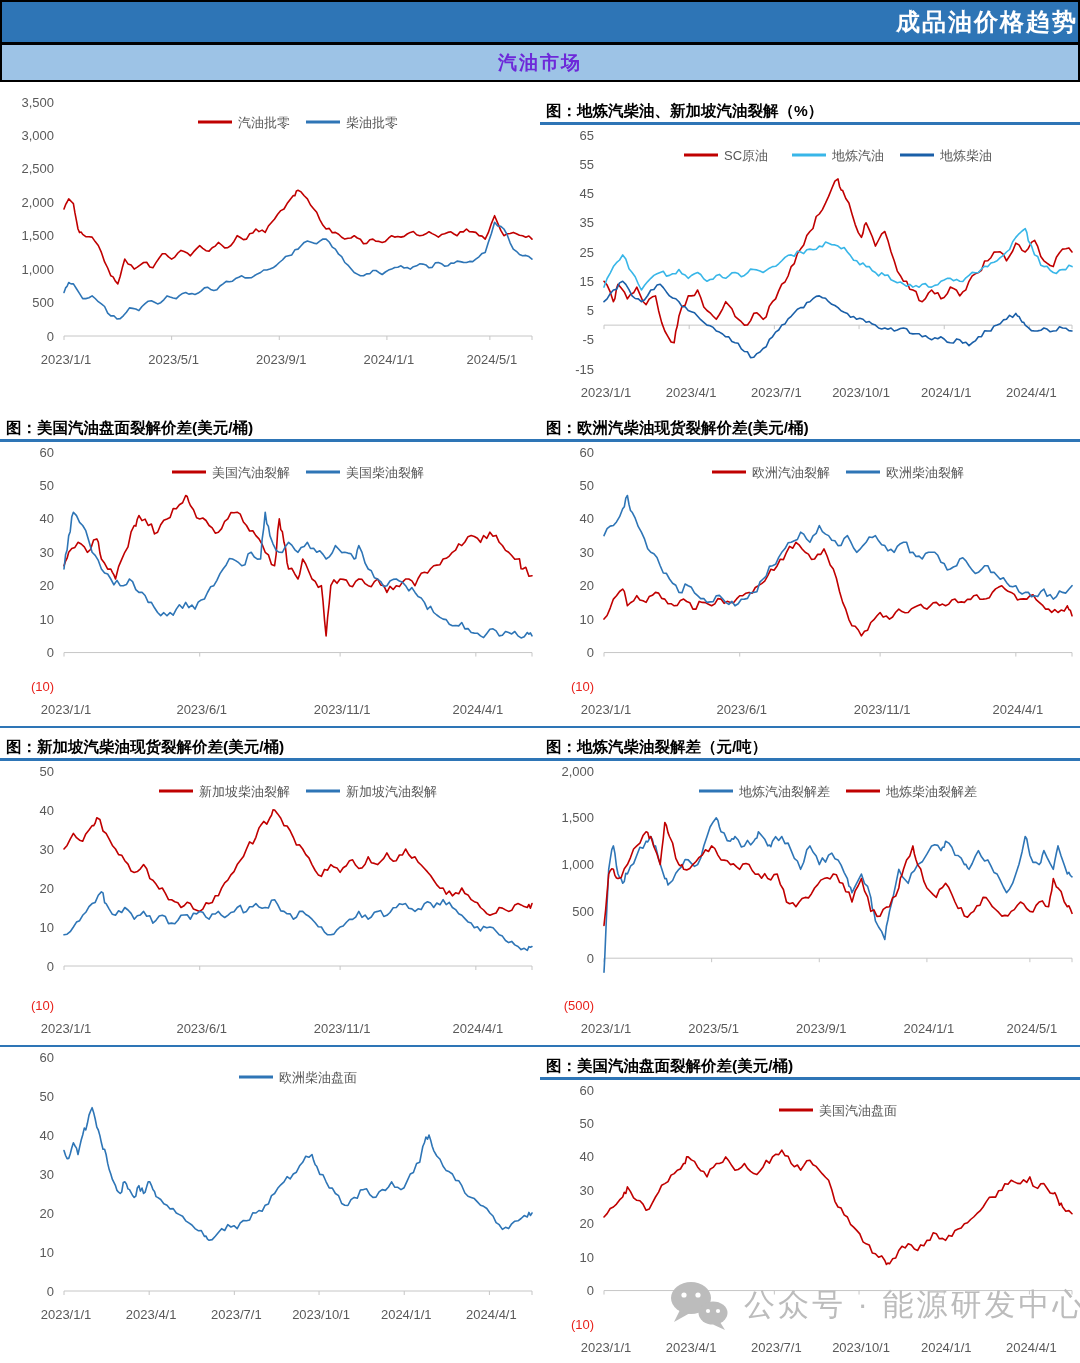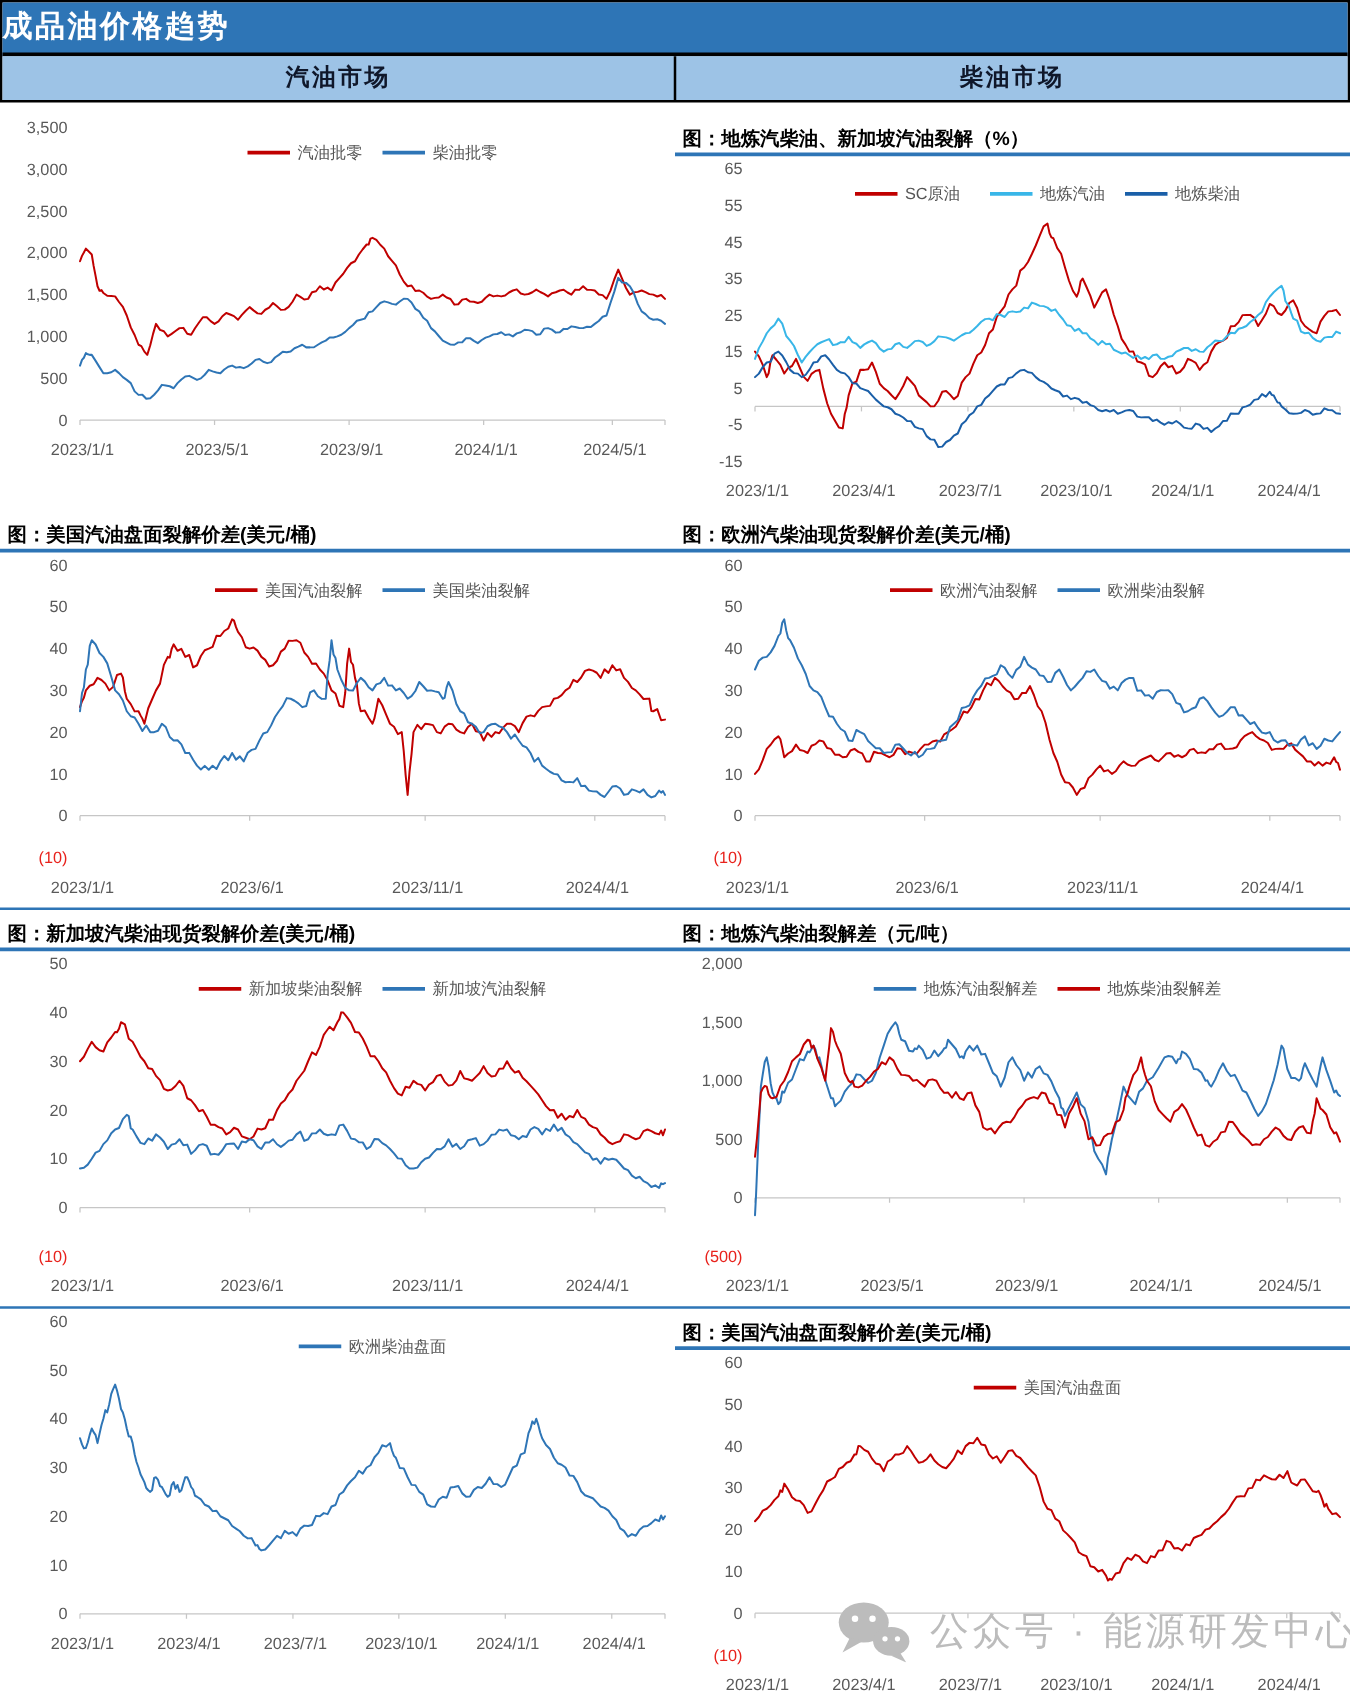--- a/index.html
+++ b/index.html
@@ -1,43 +1,42 @@
 <!DOCTYPE html>
 <html><head>
 <meta charset="utf-8">
 <style>
   html,body{margin:0;padding:0;background:#fff}
   .page{width:1080px;height:1363px;background:#fff;position:relative;overflow:hidden;
         font-family:"Liberation Sans",sans-serif}
   .table-head{border:2px solid #000}
-  .main-title{background:#2E75B6;color:#fff;font-weight:bold;font-size:24px;text-align:left;
+  .main-title{background:#2E75B6;color:#fff;font-weight:bold;font-size:24px;text-align:right;
               height:40px;line-height:40px;border-bottom:3px solid #000;letter-spacing:2px}
   .sub-row{display:flex;background:#9DC3E6;height:35px}
-  .sub-cell{flex:1;color:#0f172a;font-weight:bold;font-size:19px;text-align:center;line-height:35px;letter-spacing:2px}
+  .sub-cell{flex:1;color:#6d28d9;font-weight:bold;font-size:19px;text-align:center;line-height:35px;letter-spacing:2px}
   .sub-cell + .sub-cell{border-left:2px solid #000}
   .grid{display:grid;grid-template-columns:540px 540px;padding-top:10px}
   .cell{width:540px}
   .cell.sep{border-bottom:2px solid #2E75B6}
   .chart-title{font-size:15.5px;font-weight:bold;color:#000;padding:9px 0 2px 6px;
                border-bottom:3px solid #2E75B6;height:19px;white-space:nowrap}
   svg.plot{display:block;width:540px;height:284px}
   svg.plot text{font-family:"Liberation Sans",sans-serif}
   .watermark{position:absolute;left:668px;top:1280px;display:flex;align-items:center;gap:14px;z-index:5}
   .watermark span{font-size:31px;color:#bcbcbc;letter-spacing:3px;white-space:nowrap}
 </style>
 </head>
 <body>
 
 <div class="page">
 
   <div class="table-head">
     <div class="main-title">成品油价格趋势</div>
     <div class="sub-row">
       <div class="sub-cell">汽油市场</div>
-      <div class="sub-cell">柴油市场</div>
     </div>
   </div>
 
   <div class="grid">
     <div class="cell">
       <svg class="plot" viewBox="0 0 540 284">
           <line x1="64" y1="244" x2="532" y2="244" stroke="#C6C6C6" stroke-width="1"></line>
           <line x1="64" y1="244" x2="64" y2="248" stroke="#C6C6C6" stroke-width="1"></line>
           <line x1="171.64" y1="244" x2="171.64" y2="248" stroke="#C6C6C6" stroke-width="1"></line>
           <line x1="279.28" y1="244" x2="279.28" y2="248" stroke="#C6C6C6" stroke-width="1"></line>

